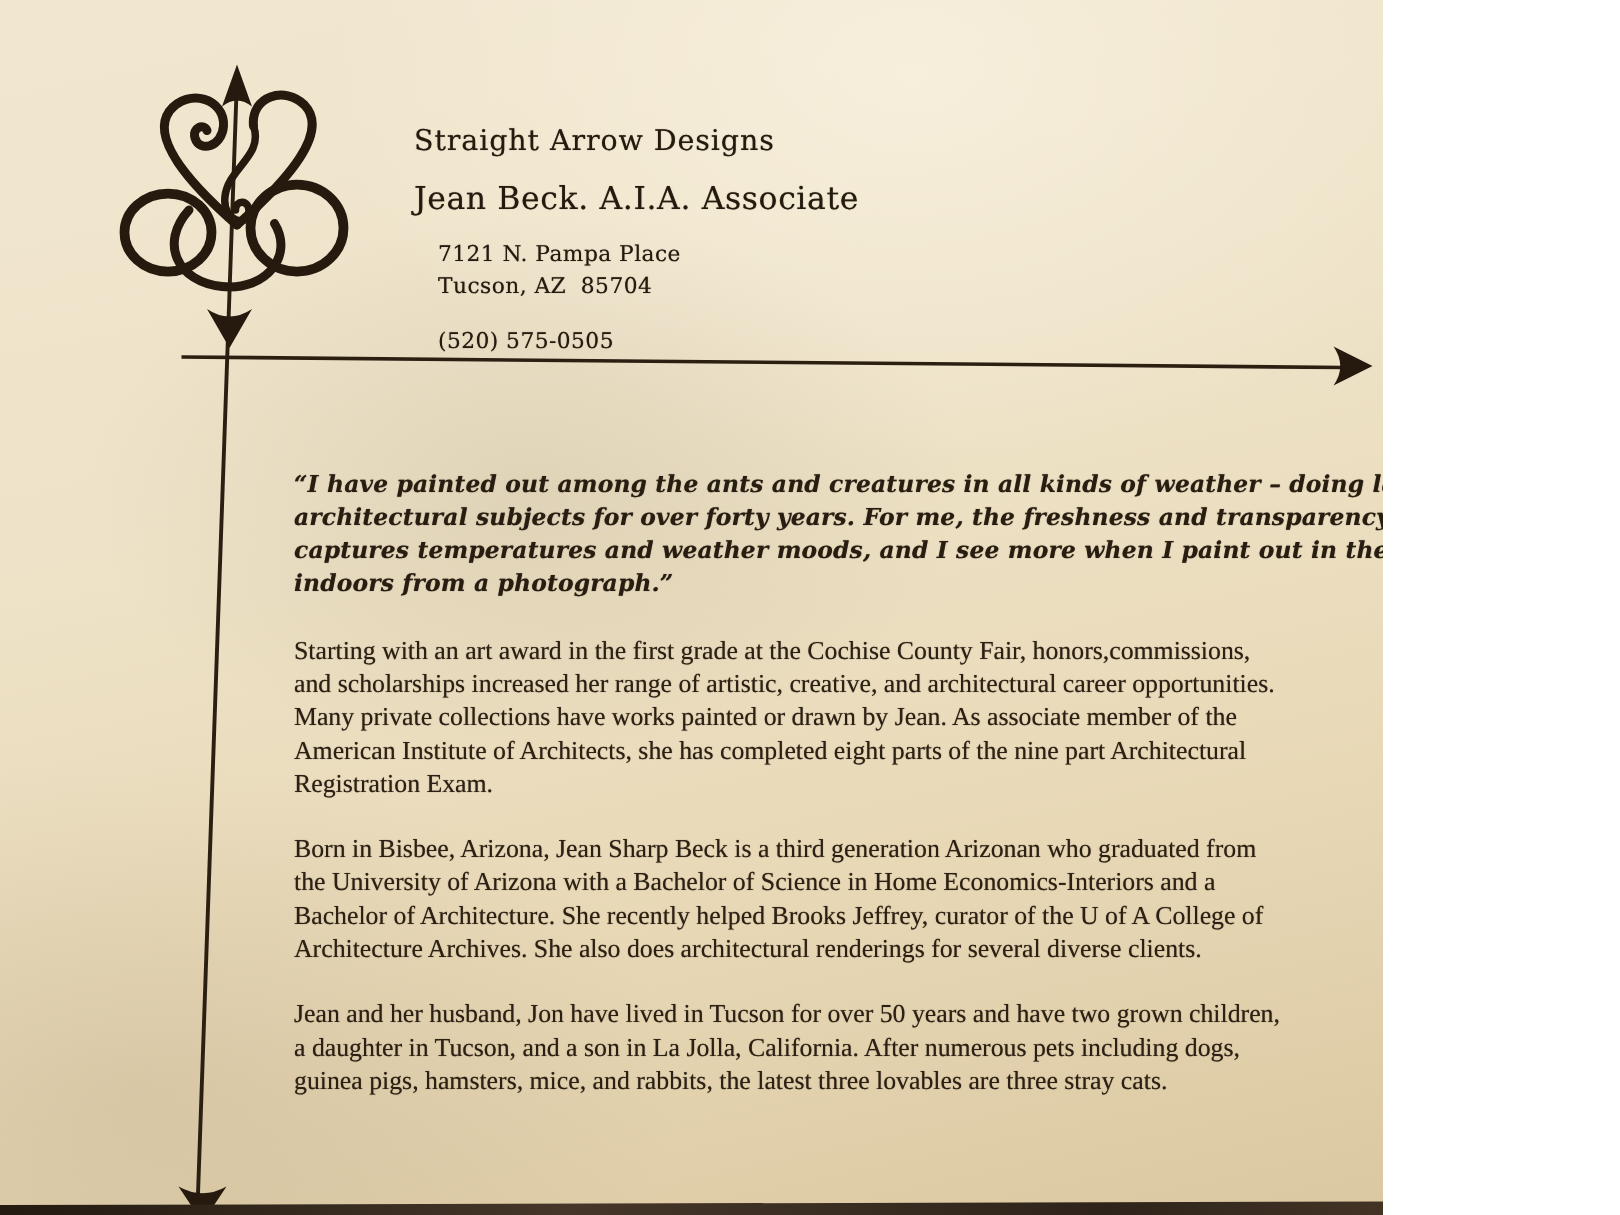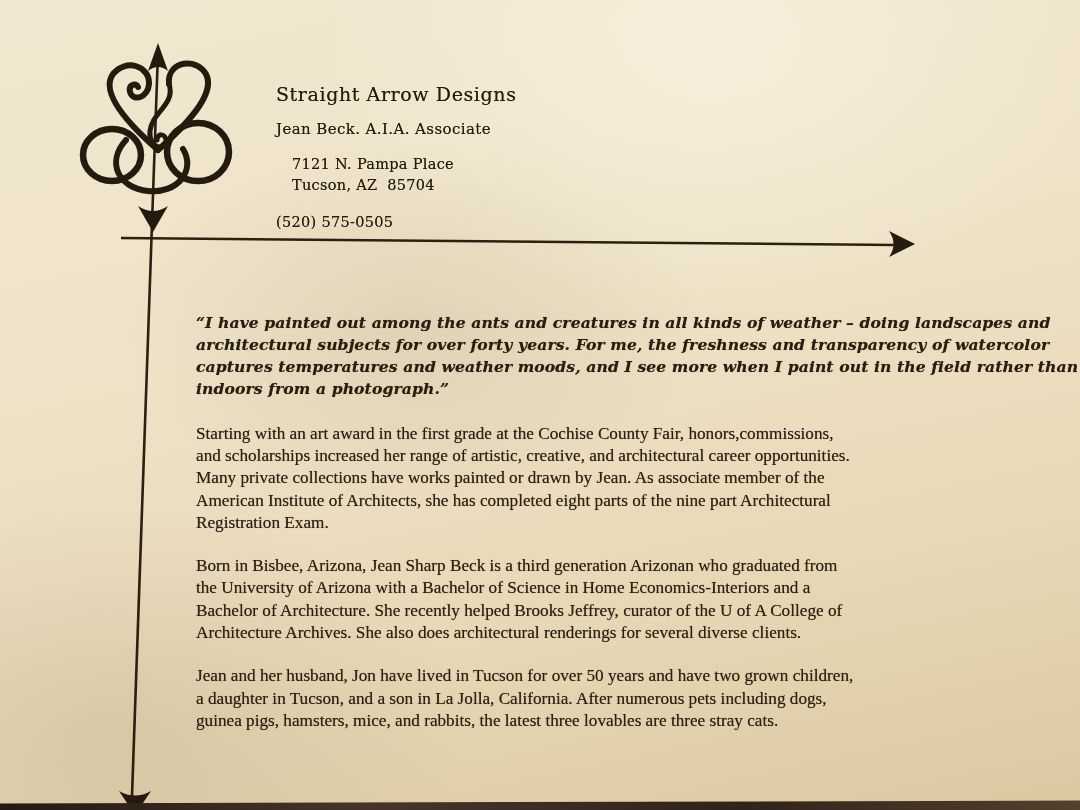--- a/index.html
+++ b/index.html
@@ -1,18 +1,18 @@
 <!DOCTYPE html>
 <html><head>
 <meta charset="utf-8">
 <style>
   html,body{margin:0;padding:0;}
   .sheet{
     position:relative;
-    width:1080px;height:810px;
+    width:922px;height:810px;
     overflow:hidden;
     background:
       radial-gradient(420px 260px at 38% 40%, rgba(96,74,46,0.10), rgba(96,74,46,0) 70%),
       radial-gradient(520px 320px at 10% 90%, rgba(86,66,40,0.10), rgba(86,66,40,0) 70%),
       radial-gradient(640px 420px at 66% 6%, rgba(255,250,238,0.45), rgba(255,250,238,0) 62%),
       linear-gradient(168deg,#f1e7d0 0%,#eee3c8 38%,#e8d8b6 70%,#dbc8a1 100%);
     font-family:"Liberation Serif", serif;
     color:#2b2013;
   }
   .arrow-svg{position:absolute;left:0;top:0;width:1080px;height:810px;}
@@ -21,33 +21,33 @@
     color:#241a0e;
     text-shadow:0 0 0.6px rgba(36,26,14,0.65);
   }
   .company{
     font-family:"DejaVu Serif", serif;
     font-size:19px;letter-spacing:0.6px;
     margin:0 0 15px 0;
   }
   .contact{
     font-family:"DejaVu Serif", serif;
-    font-size:15px;letter-spacing:0.4px;
+    font-size:21px;letter-spacing:0.4px;
     margin:0 0 15px 0;
   }
   .address{
     font-family:"DejaVu Serif", serif;
     font-size:14.5px;letter-spacing:0.3px;
     line-height:21px;white-space:pre;
     margin:16px;
   }
   .phone{
     font-family:"DejaVu Serif", serif;
     font-size:14.5px;letter-spacing:0.3px;
-    line-height:21px;margin:0;
+    line-height:21px;margin:16px;
   }
   .body-block{
     position:absolute;left:196px;top:312px;width:790px;
   }
   .body-block p{
     margin:0 0 21px 0;
     font-size:17.2px;line-height:22.3px;
     white-space:pre;
     text-shadow:0 0 0.7px rgba(43,32,19,0.6);
   }

